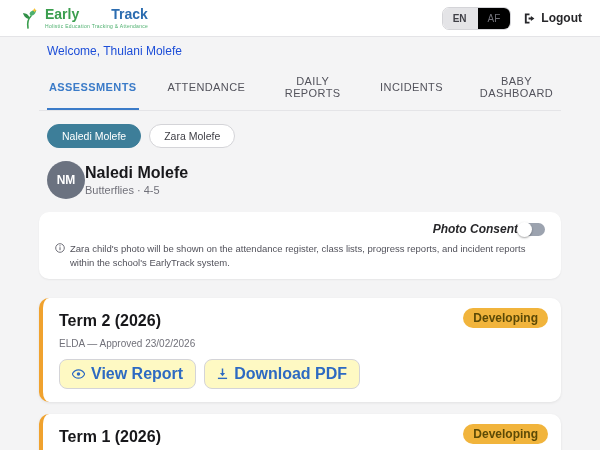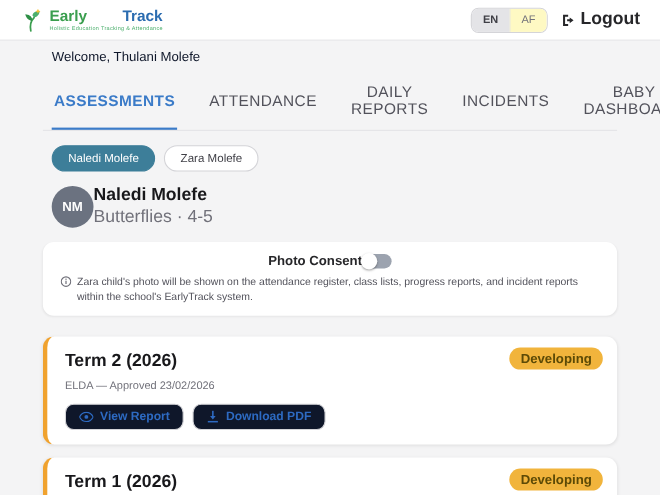--- a/index.html
+++ b/index.html
@@ -23,59 +23,59 @@
   }
   .brand{display:flex;align-items:center;gap:5px;}
   .brand-name{font-size:14px;font-weight:700;line-height:1;}
   .brand-green{color:#3a9e4e;}
   .brand-blue{color:#2b6cb0;padding-left:32px;}
   .brand-tagline{font-size:5px;color:#4caf6d;letter-spacing:.3px;margin-top:2px;}
   .header-right{display:flex;align-items:center;gap:12px;}
   .lang-group{display:flex;border:1px solid #d4d4d8;border-radius:7px;overflow:hidden;}
   .lang-btn{
     font-family:inherit;font-size:10px;padding:5px 10px;border:none;cursor:pointer;
-    background:#fef9c3;color:#71717a;
+    background:#000000;color:#71717a;
   }
   .lang-btn.active{background:#e4e4e7;color:#3f3f46;font-weight:700;}
   .lang-btn + .lang-btn{border-left:1px solid #e4e4e7;}
   .logout-btn{
     display:flex;align-items:center;gap:5px;background:none;border:none;cursor:pointer;
-    font-family:inherit;font-size:16px;font-weight:600;color:#27272a;
+    font-family:inherit;font-size:12px;font-weight:600;color:#27272a;
   }
   
   main{width:522px;margin:0 auto;padding-top:7px;}
-  .welcome{font-size:12px;color:#0f172a;padding-left:8px;}
+  .welcome{font-size:12px;color:#1d4ed8;padding-left:8px;}
   
   .tabs{display:flex;gap:27px;margin-top:13px;border-bottom:1px solid var(--line);padding-left:8px;}
   .tab{
-    font-family:inherit;font-size:14px;letter-spacing:.4px;background:none;border:none;cursor:pointer;
+    font-family:inherit;font-size:11px;letter-spacing:.4px;background:none;border:none;cursor:pointer;
     color:#52525b;padding:4px 2px 9px;border-bottom:2px solid transparent;font-weight:500;
   }
   .tab.active{color:var(--accent-blue);border-bottom-color:var(--accent-blue);font-weight:600;}
   
   .chips{display:flex;gap:8px;margin-top:13px;padding-left:8px;}
   .chip{
     font-family:inherit;font-size:10.5px;border-radius:999px;padding:5px 14px;cursor:pointer;
     background:#fff;border:1px solid #d4d4d8;color:#3f3f46;
   }
   .chip.active{background:var(--chip-teal);border-color:var(--chip-teal);color:#fff;}
   
   .profile{display:flex;align-items:center;margin-top:13px;padding-left:8px;}
   .avatar{
     width:38px;height:38px;border-radius:50%;background:#6b7280;color:#fff;
     display:flex;align-items:center;justify-content:center;font-size:12px;font-weight:700;
   }
   .profile-name{font-size:16px;font-weight:700;color:#18181b;}
-  .profile-group{font-size:16px;color:#71717a;margin-top:2px;}
+  .profile-group{font-size:11px;color:#71717a;margin-top:2px;}
   
   .consent-card{
     background:#fff;border-radius:10px;margin-top:13px;padding:10px 16px 9px;
     box-shadow:0 1px 2px rgba(0,0,0,.06);
   }
-  .consent-head{display:flex;align-items:center;justify-content:center;}
+  .consent-head{display:flex;align-items:center;justify-content:flex-end;font-style:italic;}
   .consent-title{font-size:12px;font-weight:700;color:#27272a;}
   .toggle{
     width:27px;height:13px;border-radius:999px;background:#9ca3af;position:relative;
     cursor:pointer;border:none;flex:none;
   }
   .toggle .knob{
     position:absolute;left:-1px;top:-1px;width:15px;height:15px;border-radius:50%;
     background:#fff;box-shadow:0 1px 2px rgba(0,0,0,.35);
   }
   .consent-info{display:flex;gap:5px;margin-top:6px;font-size:9.5px;color:#52525b;line-height:1.45;}
@@ -87,22 +87,22 @@
   }
   .report-card + .report-card{margin-top:12px;}
   .report-title{font-size:16px;font-weight:700;color:#18181b;}
   .status-badge{
     position:absolute;right:13px;top:10px;background:var(--badge-amber);color:var(--badge-text);
     font-size:12px;font-weight:600;border-radius:999px;padding:3px 10px;
   }
   .report-meta{font-size:10px;color:#71717a;margin-top:8px;}
   .report-actions{display:flex;gap:8px;margin-top:10px;}
   .action-btn{
-    display:flex;align-items:center;gap:6px;font-family:inherit;font-size:11px;font-weight:600;
-    color:var(--btn-blue);background:#0f172a;border:1px solid #d4d4d8;border-radius:8px;
+    display:flex;align-items:center;gap:6px;font-family:inherit;font-size:16px;font-weight:600;
+    color:var(--btn-blue);background:#fef9c3;border:1px solid #d4d4d8;border-radius:8px;
     padding:5px 12px;cursor:pointer;justify-content:center;
   }
   svg{display:block;}
 </style>
 </head>
 <body>
 
 <header>
   <div class="brand">
     <span>

